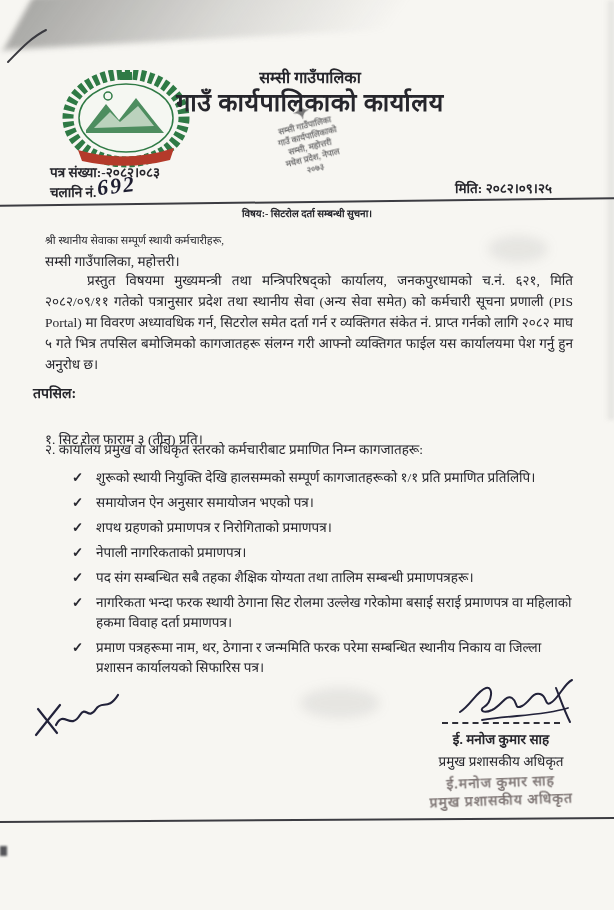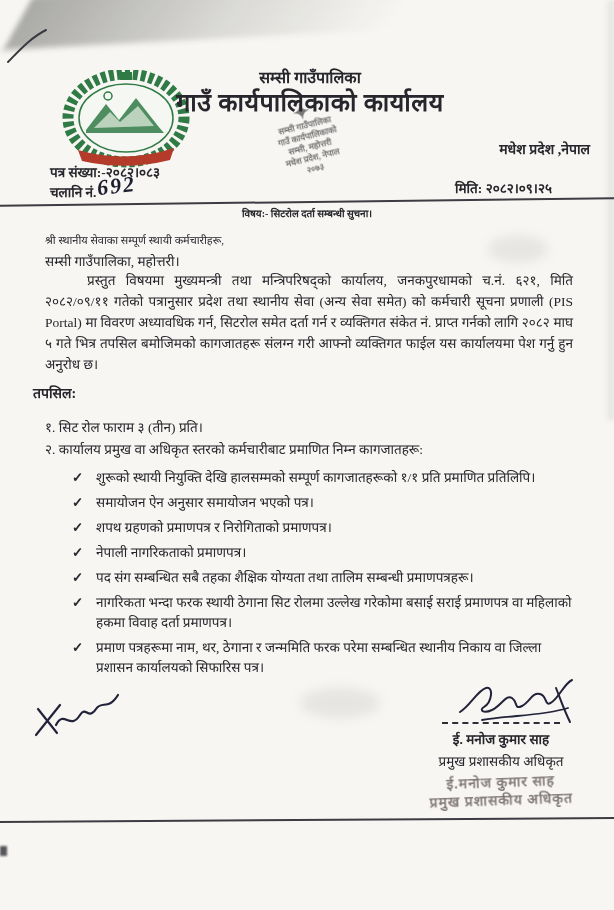--- a/index.html
+++ b/index.html
@@ -34,21 +34,21 @@
   
   .hstamp{top:102px;left:228px;width:160px;text-align:center;transform:rotate(-14deg);
     color:rgba(40,40,44,.62);font-weight:bold;line-height:11px;}
   .hstamp .emblem{font-size:20px;line-height:18px;filter:blur(.4px);}
   .hstamp div.t{font-size:8.5px;filter:blur(.3px);}
   
   .recip1{top:232px;left:45px;font-size:11px;}
   .recip2{top:252px;left:45px;font-size:13.5px;}
   .para{top:270px;left:45px;width:528px;font-size:13.5px;line-height:21px;text-align:justify;text-indent:42px;}
   .tapasil-h{top:383px;left:33px;font-size:14px;font-weight:600;}
-  .num1{top:418px;left:45px;font-size:13.5px;font-family:Liberation Serif, serif;}
+  .num1{top:430px;left:45px;font-size:13.5px;font-family:Liberation Serif, serif;}
   .num2{top:440px;left:45px;font-size:13.5px;}
   .checklist{top:468px;left:72px;width:505px;font-size:13.5px;}
   .checklist .row{display:flex;margin-bottom:5px;line-height:20px;}
   .checklist .chk{width:24px;flex:0 0 24px;font-weight:bold;color:#2a2a32;}
   
   .sig-left{top:685px;left:30px;}
   .sig-block{top:678px;left:408px;width:186px;text-align:center;}
   .sig-svg{position:absolute;top:0;left:48px;}
   .dotline{position:absolute;top:44px;left:34px;width:118px;border-top:2px dashed #2e2e36;}
   .sig-name{position:absolute;top:52px;left:0;width:186px;font-size:13.5px;font-weight:600;}
@@ -91,21 +91,20 @@
 
   <div class="abs hstamp">
     <div class="emblem">✦</div>
     <div class="t">सम्सी गाउँपालिका</div>
     <div class="t">गाउँ कार्यपालिकाको</div>
     <div class="t">सम्सी, महोत्तरी</div>
     <div class="t">मधेश प्रदेश, नेपाल</div>
     <div class="t">२०७३</div>
   </div>
 
-  <div class="abs province">मधेश प्रदेश ,नेपाल</div>
   <div class="abs refno">पत्र संख्या:-२०८२।०८३</div>
   <div class="abs dispatch">चलानि नं.</div>
   <div class="abs dispatch-no">692</div>
   <div class="abs dateline">मिति: २०८२।०९।२५</div>
 
   <div class="abs rule1"></div>
   <div class="abs subject">विषय:- सिटरोल दर्ता सम्बन्धी सुचना।</div>
 
   <div class="abs recip1">श्री स्थानीय सेवाका सम्पूर्ण स्थायी कर्मचारीहरू,</div>
   <div class="abs recip2">सम्सी गाउँपालिका, महोत्तरी।</div>

